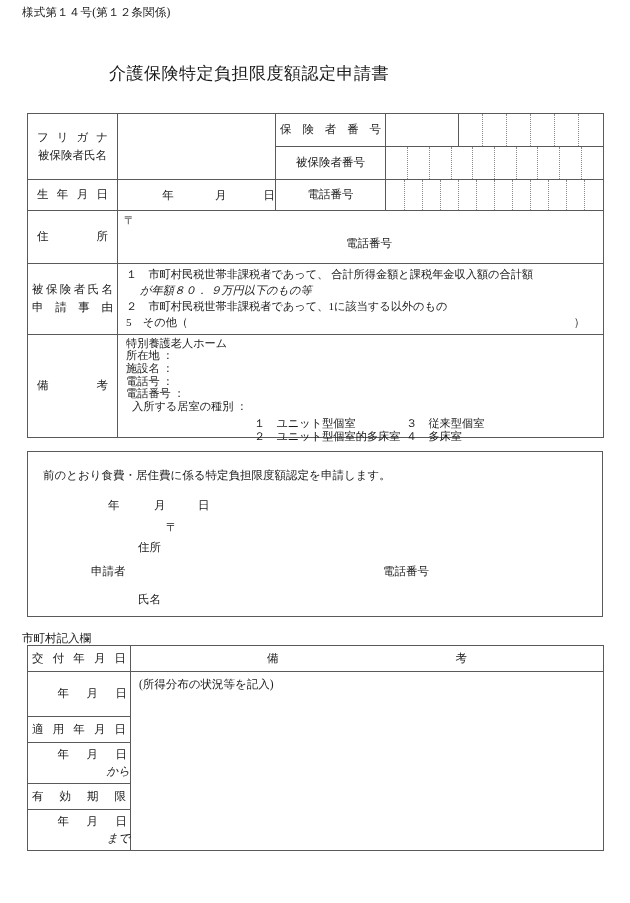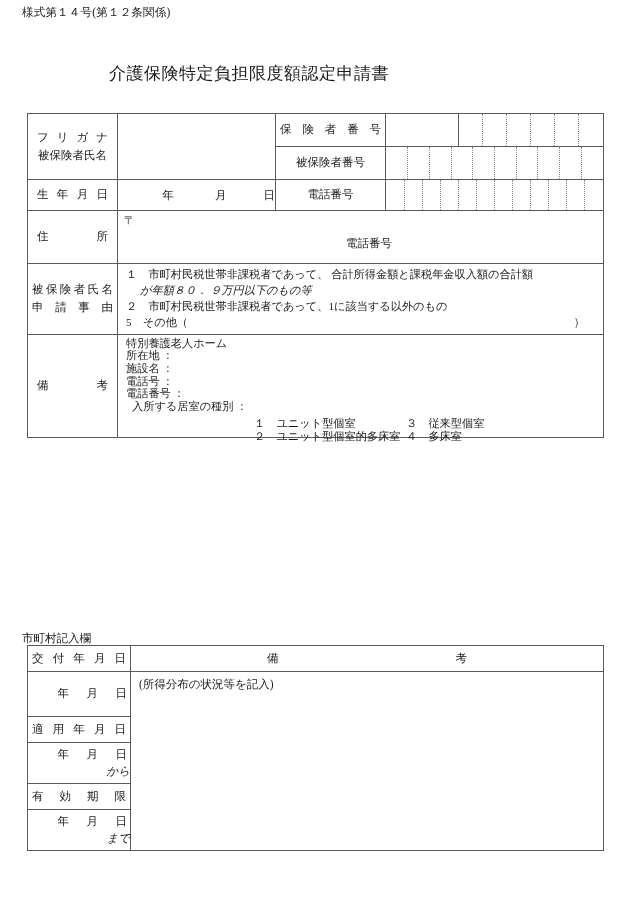--- a/index.html
+++ b/index.html
@@ -417,20 +417,31 @@
             <span class="kind-opts">
               <span class="k1">２　ユニット型個室的多床室</span><span>４　多床室</span>
             </span>
           </span>
         </div>
       </td>
     </tr>
   </tbody>
     </table>
 
+  <div class="decl-box">
+    <div class="decl-line">前のとおり食費・居住費に係る特定負担限度額認定を申請します。</div>
+    <div class="decl-date">
+      <span class="dy">年</span><span class="dm">月</span><span>日</span>
+    </div>
+    <div class="decl-postal">〒</div>
+    <div class="decl-addr">住所</div>
+    <div class="decl-applicant">申請者</div>
+    <div class="decl-tel">電話番号</div>
+    <div class="decl-name">氏名</div>
+  </div>
 
   <div class="muni-title">市町村記入欄</div>
 
   <table class="muni-table">
     <colgroup>
       <col style="width:103px">
       <col style="width:473px">
     </colgroup>
 
     <tbody>

